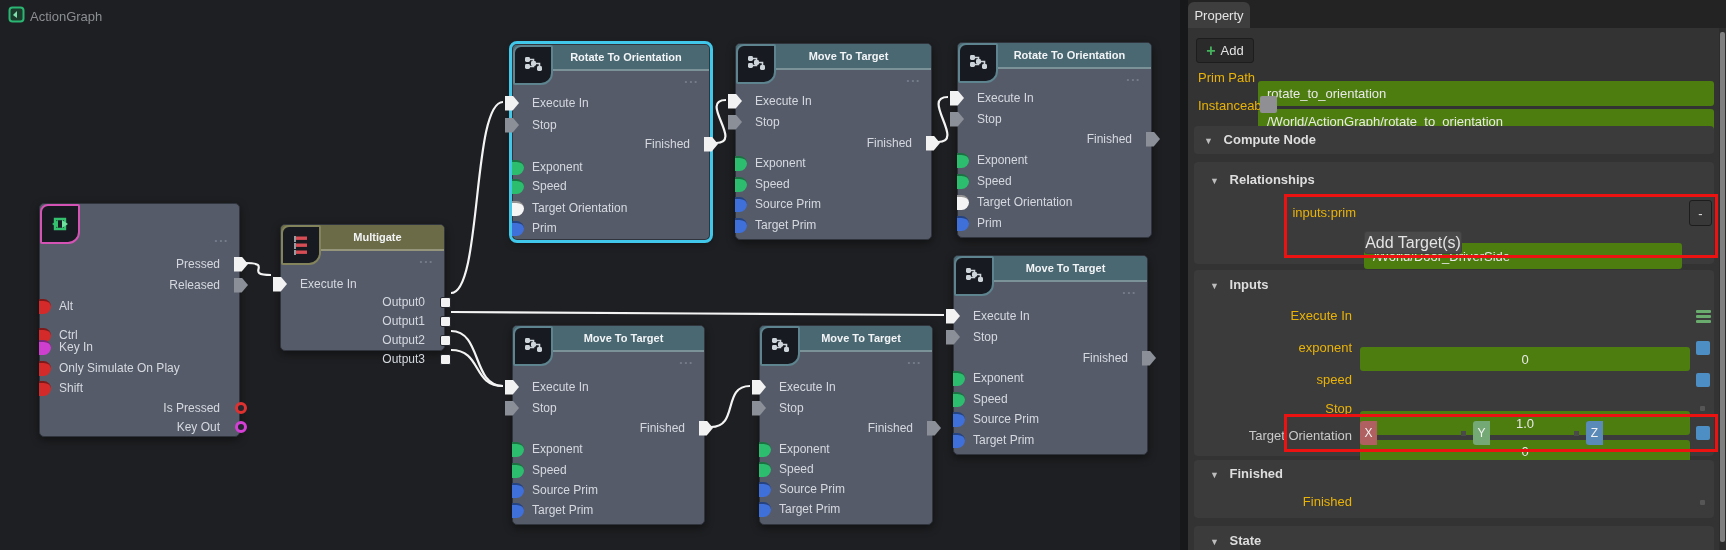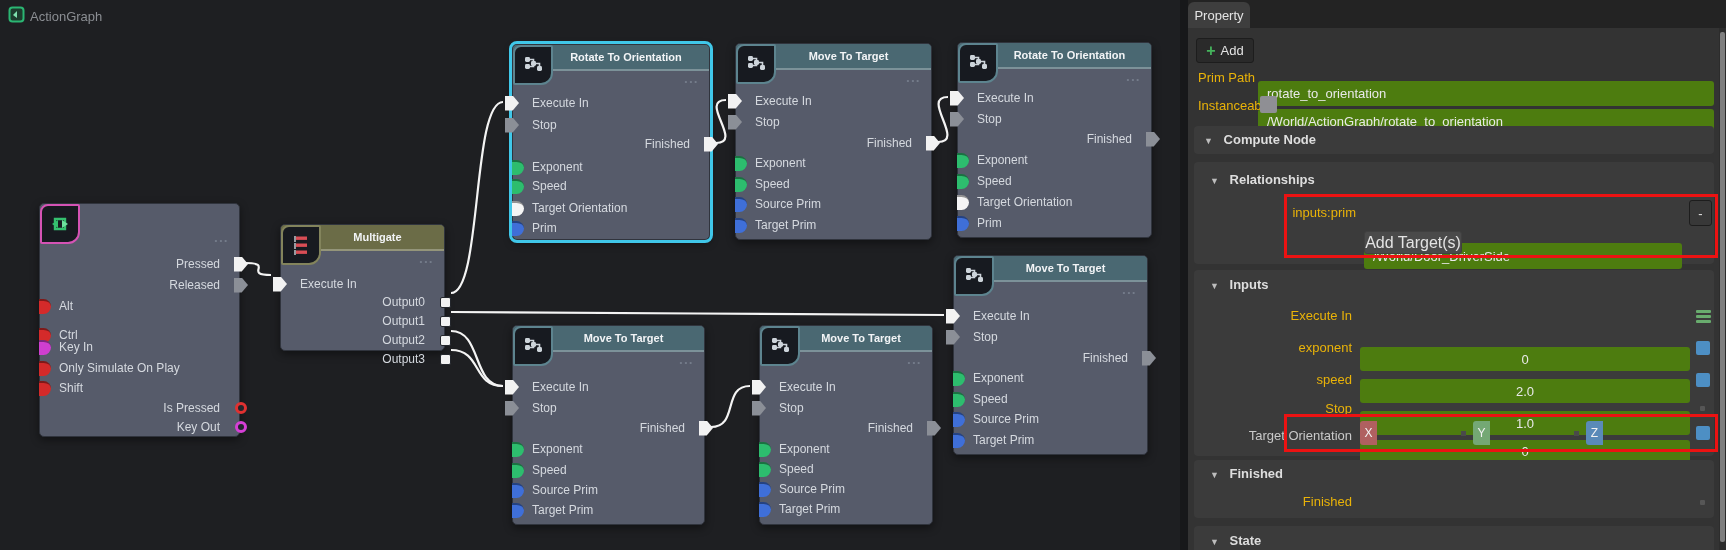--- a/index.html
+++ b/index.html
@@ -521,21 +521,20 @@
 
     <div class="lbl r" style="left:24px; top:308px; width:140px;">Execute In</div>
     <div class="fld center" style="left:172px; top:304px; width:330px; height:24px;">0</div>
     <div class="wbars" style="left:508px; top:309px;">
         <i></i>
         <i></i>
         <i></i>
       </div>
 
     <div class="lbl r" style="left:24px; top:340px; width:140px;">exponent</div>
-    <div class="fld center" style="left:172px; top:336px; width:330px; height:24px;">2.0</div>
     <div class="wsq" style="left:508px; top:341px;"></div>
 
     <div class="lbl r" style="left:24px; top:372px; width:140px;">speed</div>
     <div class="fld center" style="left:172px; top:368px; width:330px; height:24px;">1.0</div>
     <div class="wsq" style="left:508px; top:373px;"></div>
 
     <div class="lbl r" style="left:24px; top:401px; width:140px;">Stop</div>
     <div class="fld center" style="left:172px; top:397px; width:330px; height:23px;">0</div>
     <div class="wdot" style="left:512px; top:406px;"></div>
 

